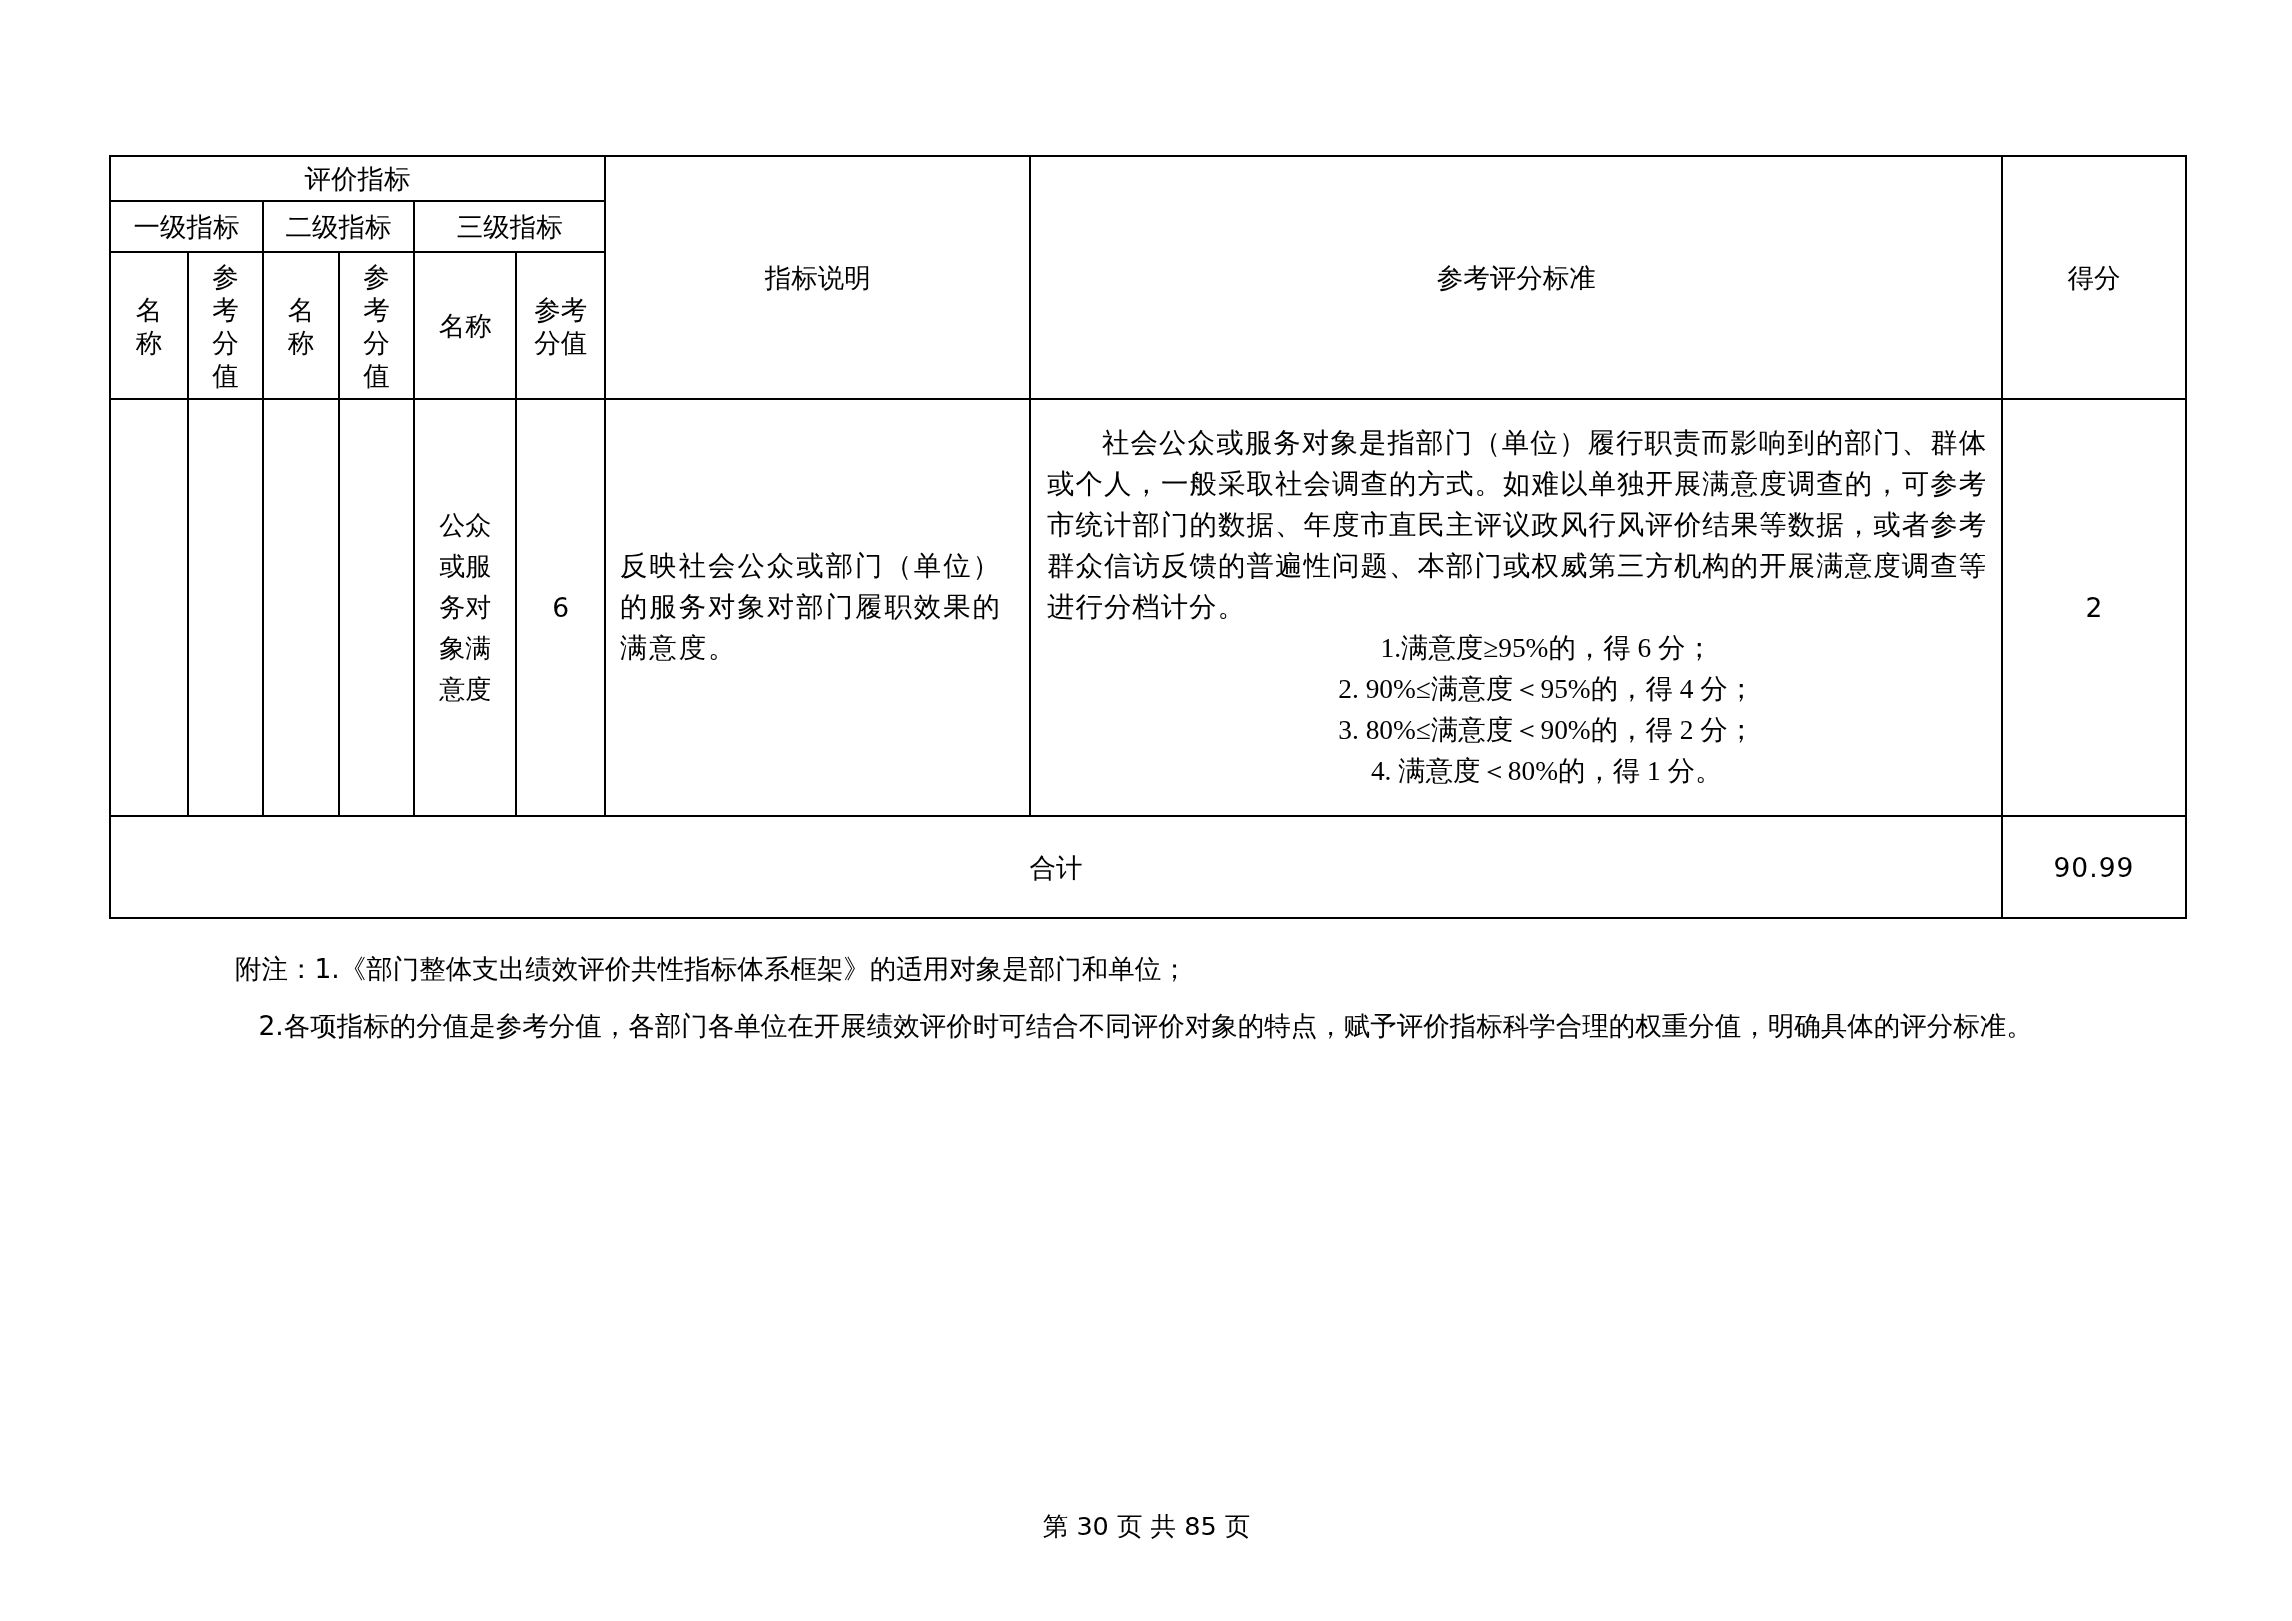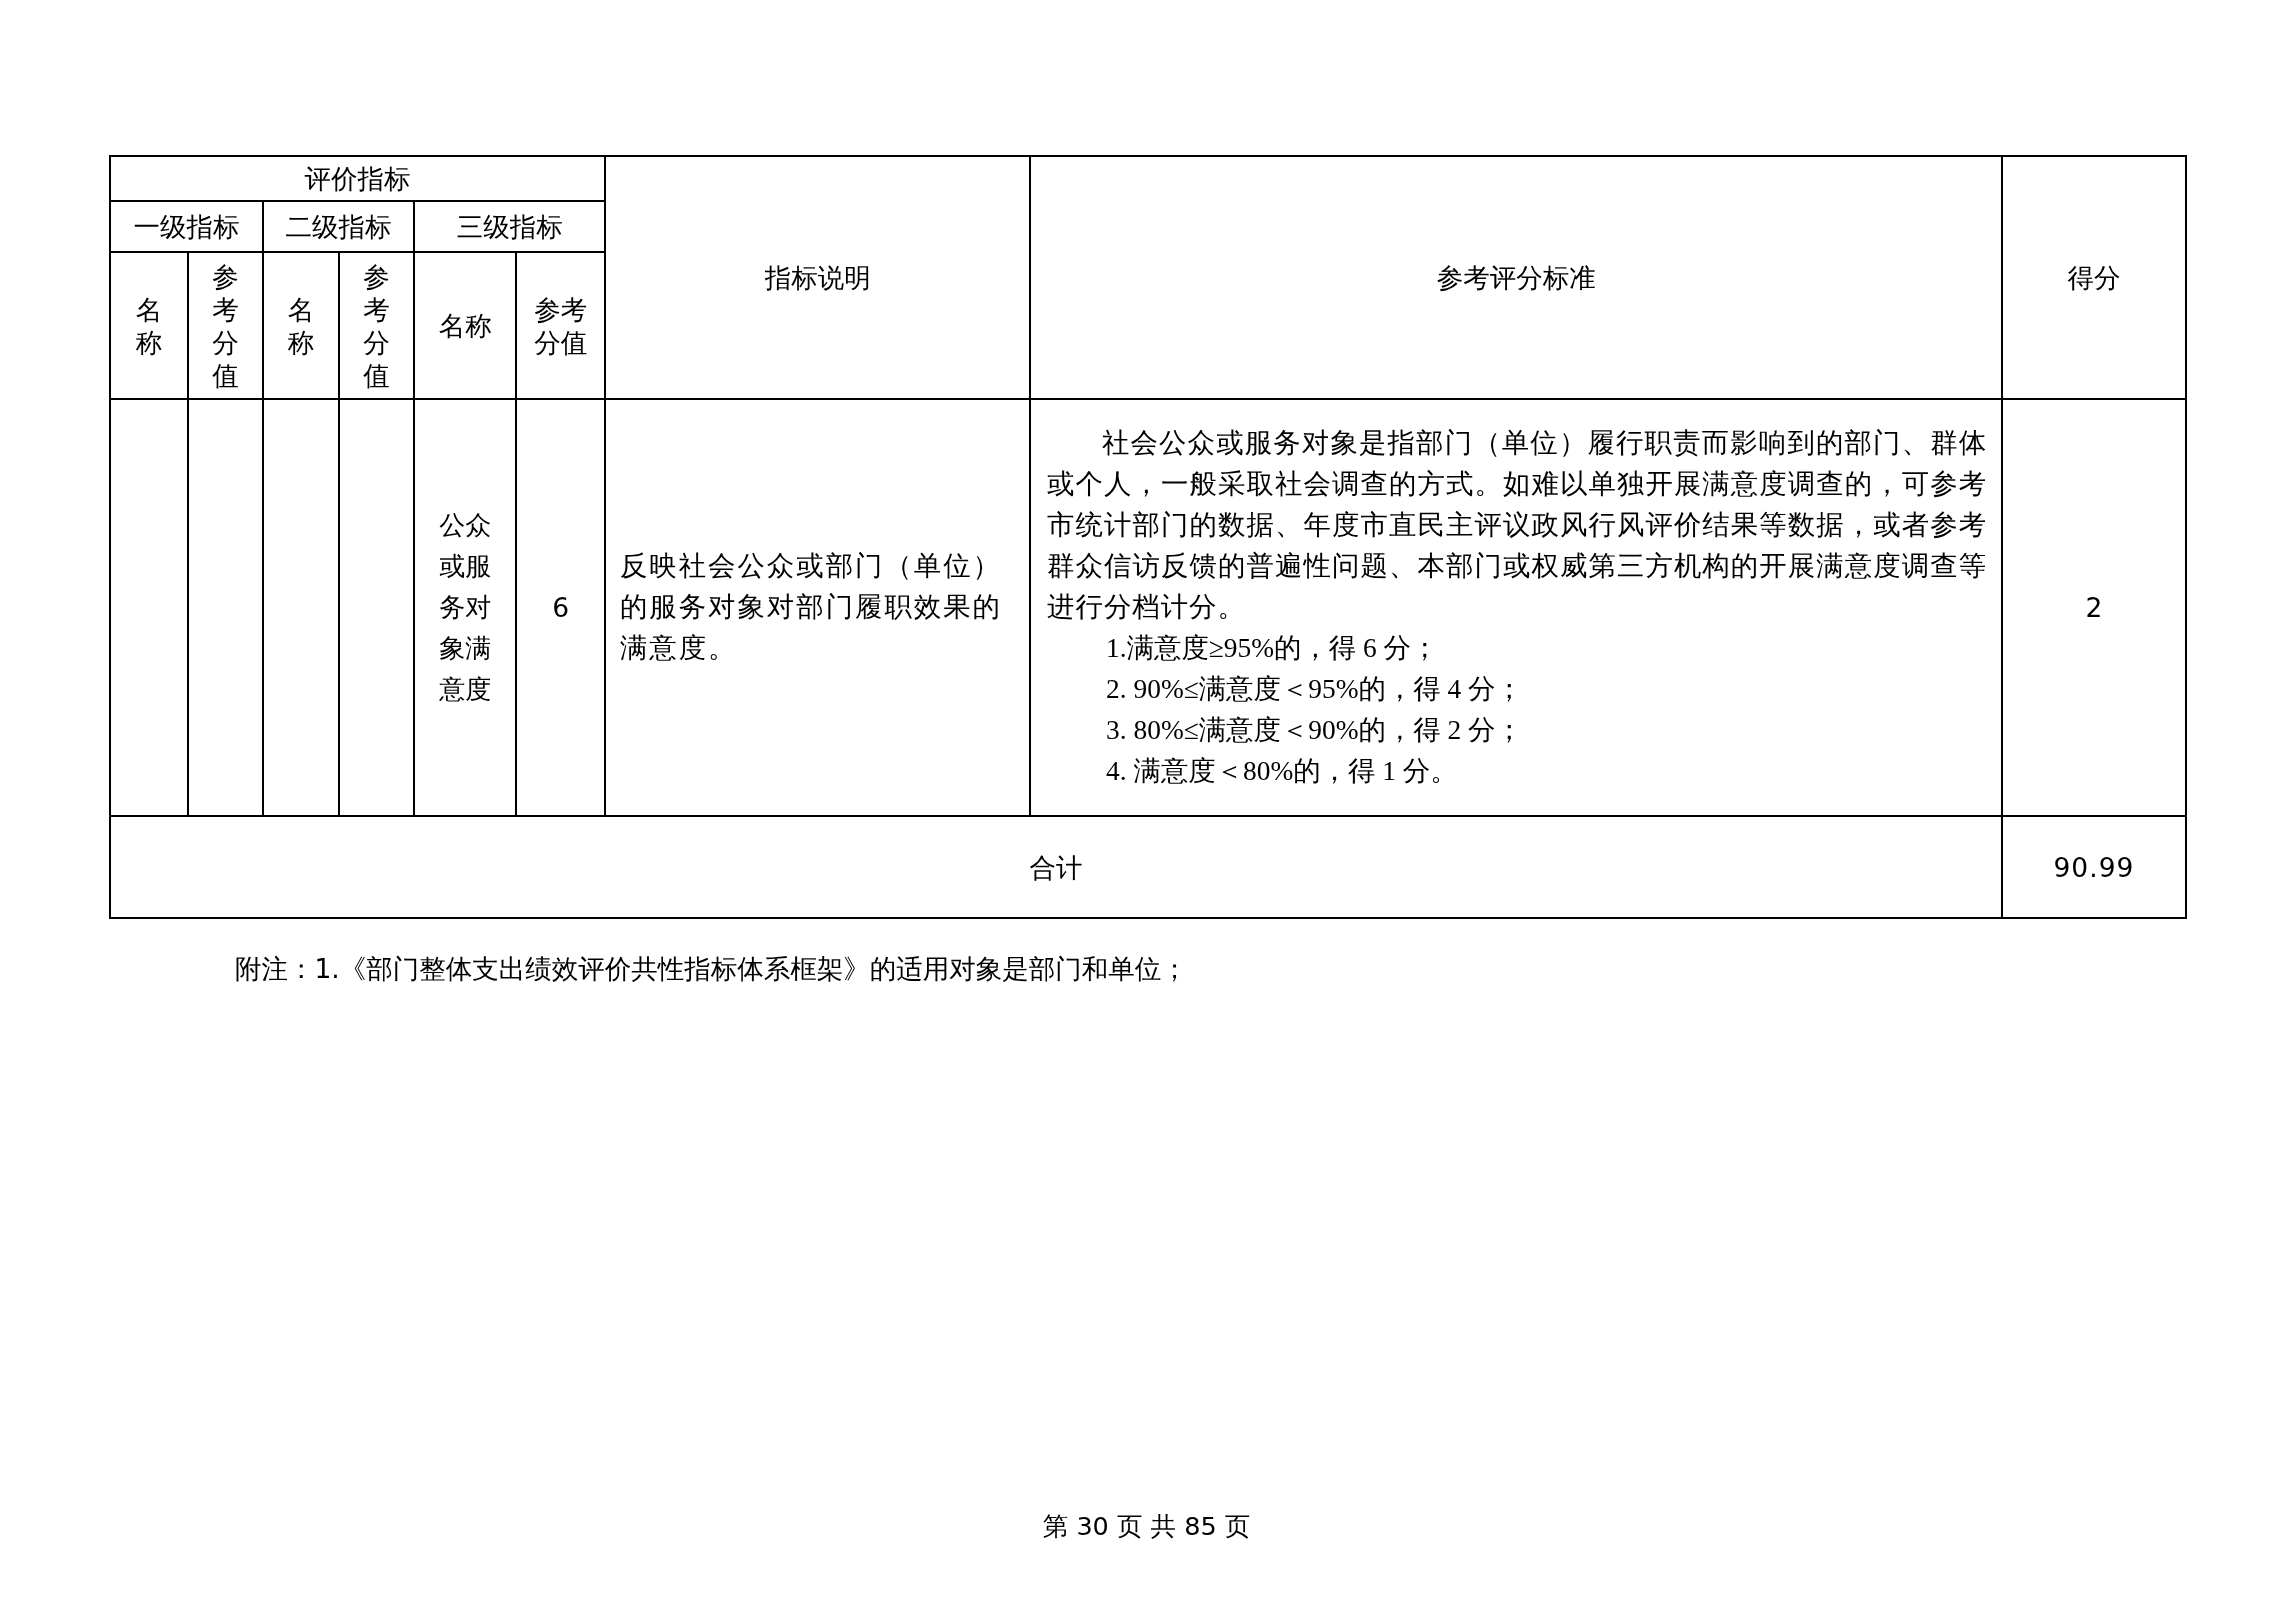--- a/index.html
+++ b/index.html
@@ -15,21 +15,21 @@
       font-family: "DejaVu Sans", "Liberation Sans", sans-serif; font-size: 26.5px; line-height: 33px;
     }
     .hdr { font-family: "DejaVu Sans", "Liberation Sans", sans-serif; font-size: 26.5px; border-radius: 15px; }
     .serif { font-family: "Liberation Serif", "DejaVu Serif", serif !important; }
     .vtext { display: inline-block; width: 1.05em; word-break: break-all; line-height: 33px; }
     .vtext2 { display: inline-block; width: 2.1em; word-break: break-all; line-height: 41px; font-size: 26px; }
     .desc { text-align: left !important; padding: 0 13.7px !important; font-size: 27.4px !important; line-height: 41px !important; letter-spacing: 2px; }
     .criteria { text-align: left !important; padding: 0 13.7px 0 15.7px !important; font-size: 27.4px !important; line-height: 41px !important; }
     .criteria p { margin: 0; }
     .criteria .indent { text-indent: 2em; text-align: justify; letter-spacing: 1px; }
-    .criteria .item { padding-left: 59px; }
+    .criteria .item { padding-left: 59px; text-align: center; }
     .num { font-family: "Liberation Serif", "DejaVu Serif", serif; font-size: 27.4px; }
     .total-label { font-family: "DejaVu Sans", "Liberation Sans", sans-serif; font-size: 26.5px; }
     .total-value { font-family: "DejaVu Sans", "Liberation Sans", sans-serif; font-size: 26.5px; letter-spacing: 1px; }
     .notes { position: absolute; left: 235px; top: 949px; width: 1843px;
       font-family: "DejaVu Sans", "Liberation Sans", sans-serif; font-size: 26.5px; line-height: 39px; }
     .notes p { margin: 0; }
     .notes .n1 { }
     .notes .n2 { text-indent: 23.5px; margin-top: 17.6px; }
     .footer { position: absolute; left: 0; width: 2293px; top: 1509px; text-align: center;
       font-family: "DejaVu Sans", "Liberation Sans", sans-serif; font-size: 25.5px; }
@@ -90,18 +90,19 @@
     </tr>
     <tr style="height:102px">
       <td colspan="8" class="total-label">合计</td>
       <td class="total-value">90.99</td>
     </tr>
   </tbody>
     </table>
 
   <div class="notes">
     <p class="n1">附注：1.《部门整体支出绩效评价共性指标体系框架》的适用对象是部门和单位；</p>
+    <p class="n2">2.各项指标的分值是参考分值，各部门各单位在开展绩效评价时可结合不同评价对象的特点，赋予评价指标科学合理的权重分值，明确具体的评分标准。</p>
   </div>
 
   <div class="footer">第 30 页 共 85 页</div>
 
 </div>
 
 
 </body></html>

